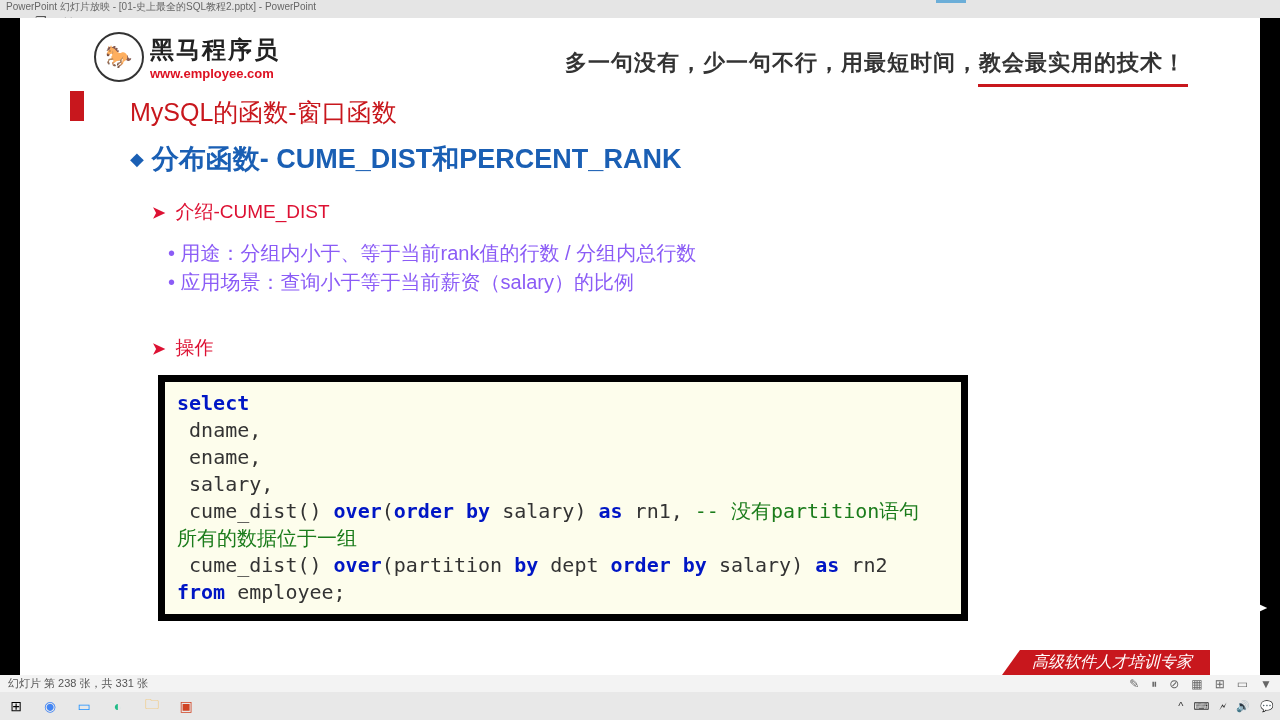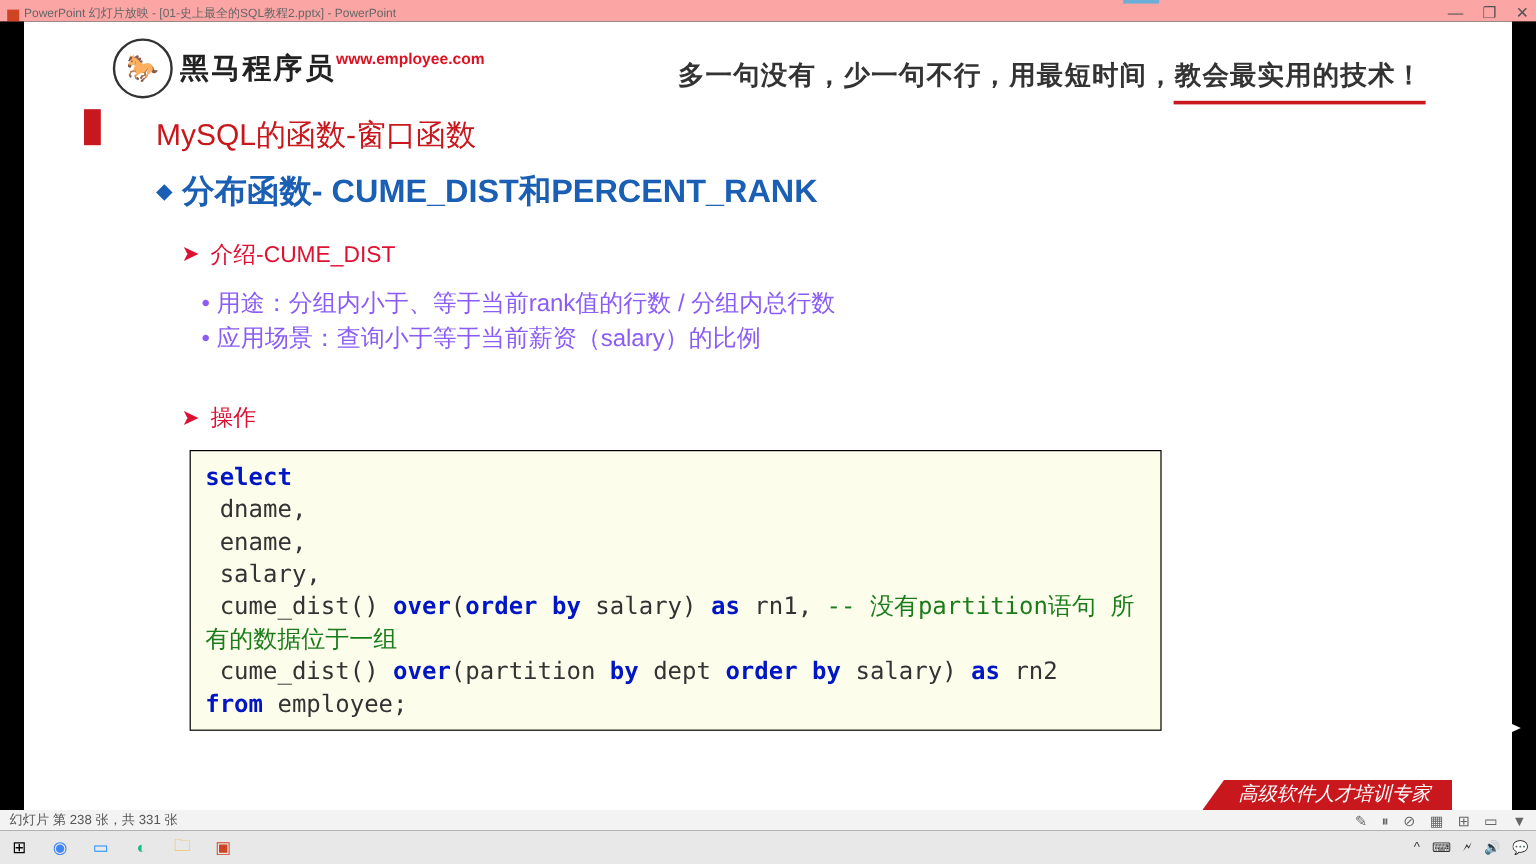--- a/index.html
+++ b/index.html
@@ -1,53 +1,53 @@
 <!DOCTYPE html>
 <html><head>
 <meta charset="utf-8">
 <style>
   * { margin: 0; padding: 0; box-sizing: border-box; }
   body { width: 1280px; height: 720px; background: #000; font-family: "Microsoft YaHei", sans-serif; overflow: hidden; position: relative; }
   
-  .titlebar { height: 18px; background: #fca5a5; display: flex; align-items: flex-end; font-size: 10px; color: #666; padding: 0 6px; }
+  .titlebar { height: 18px; background: #e5e5e5; display: flex; align-items: flex-start; font-size: 10px; color: #666; padding: 0 6px; flex-direction: column; }
   .titlebar .pp-icon { width: 10px; height: 10px; background: #d04424; margin-right: 4px; }
   .titlebar-title { flex: 1; }
   .window-controls { display: flex; gap: 16px; font-size: 13px; color: #555; }
   .window-controls span { cursor: default; }
   .tab-underline { width: 30px; height: 3px; background: #6caed8; position: absolute; top: 0; left: 936px; }
   
   .slide-area { position: absolute; top: 18px; left: 0; right: 0; bottom: 45px; background: #000; }
   .left-pillar { position: absolute; left: 20px; top: 0; width: 50px; height: 100%; background: #fff; }
   .right-pillar { position: absolute; right: 20px; top: 0; width: 50px; height: 100%; background: #fff; }
   
   .slide { position: absolute; left: 70px; right: 70px; top: 0; bottom: 0; background: #fff; }
   .red-tab { position: absolute; left: 0; top: 73px; width: 14px; height: 30px; background: #c8171d; }
   
   .header { display: flex; align-items: flex-start; padding: 14px 24px 4px 24px; }
   .logo-block { display: flex; align-items: center; gap: 6px; }
   .logo-circle { width: 50px; height: 50px; border: 2px solid #333; border-radius: 50%; display: flex; align-items: center; justify-content: center; font-size: 22px; font-weight: bold; }
-  .logo-text { display: flex; flex-direction: row; }
+  .logo-text { display: flex; flex-direction: column; }
   .logo-cn { font-size: 24px; font-weight: bold; letter-spacing: 2px; color: #222; }
   .logo-url { font-size: 13px; color: #d12; font-weight: bold; }
   .slogan { margin-left: auto; font-family: Liberation Sans, sans-serif; font-size: 22px; color: #333; font-weight: bold; padding-top: 16px; letter-spacing: 1px; }
   .slogan-underline { position: absolute; right: 22px; top: 66px; width: 210px; height: 3px; background: #c8171d; }
   
   .content { padding: 10px 60px 0 60px; }
   .title-h1 { color: #c8171d; font-size: 25px; font-weight: normal; margin-bottom: 12px; }
   .h2-row { display: flex; align-items: center; gap: 8px; margin-bottom: 22px; }
   .diamond { color: #1a5fb4; font-size: 18px; }
   .h2 { color: #1a5fb4; font-size: 27px; font-weight: bold; }
   .h3-row { display: flex; align-items: center; gap: 10px; margin-left: 22px; margin-bottom: 14px; }
   .arrow { color: #d13; font-size: 16px; font-weight: bold; }
   .h3 { color: #d13; font-size: 19px; }
   .bullets { margin-left: 38px; margin-bottom: 38px; }
   .bullets li { list-style: none; font-size: 20px; color: #8b5cf6; line-height: 1.45; }
   .bullets li::before { content: "• "; }
   
-  .code-box { margin-left: 28px; background: #fdfdec; border: 1px solid #000000; padding: 8px 12px; font-family: Consolas, monospace; font-size: 20px; line-height: 1.35; width: 810px; white-space: pre-wrap; word-break: break-all; }
+  .code-box { margin-left: 28px; background: #fdfdec; border: 7px solid #000000; padding: 8px 12px; font-family: Consolas, monospace; font-size: 20px; line-height: 1.35; width: 810px; white-space: pre-wrap; word-break: break-all; }
   .kw { color: #0016c5; font-weight: bold; }
   .cmt { color: #1b7c1b; }
   .plain { color: #333; }
   
   .brand-footer { position: absolute; right: 0; bottom: 0; background: #c8171d; color: #ffffff; font-size: 16px; font-style: italic; padding: 2px 18px 2px 30px; font-family: "KaiTi", serif; clip-path: polygon(18px 0, 100% 0, 100% 100%, 0 100%); }
   
   .statusbar { position: absolute; bottom: 28px; left: 0; right: 0; height: 17px; background: #f3f3f3; font-size: 11px; color: #555; display: flex; align-items: center; padding: 0 8px; }
   .status-left { flex: 1; }
   .status-icons { display: flex; gap: 12px; font-size: 12px; color: #666; align-items: center; }
   

